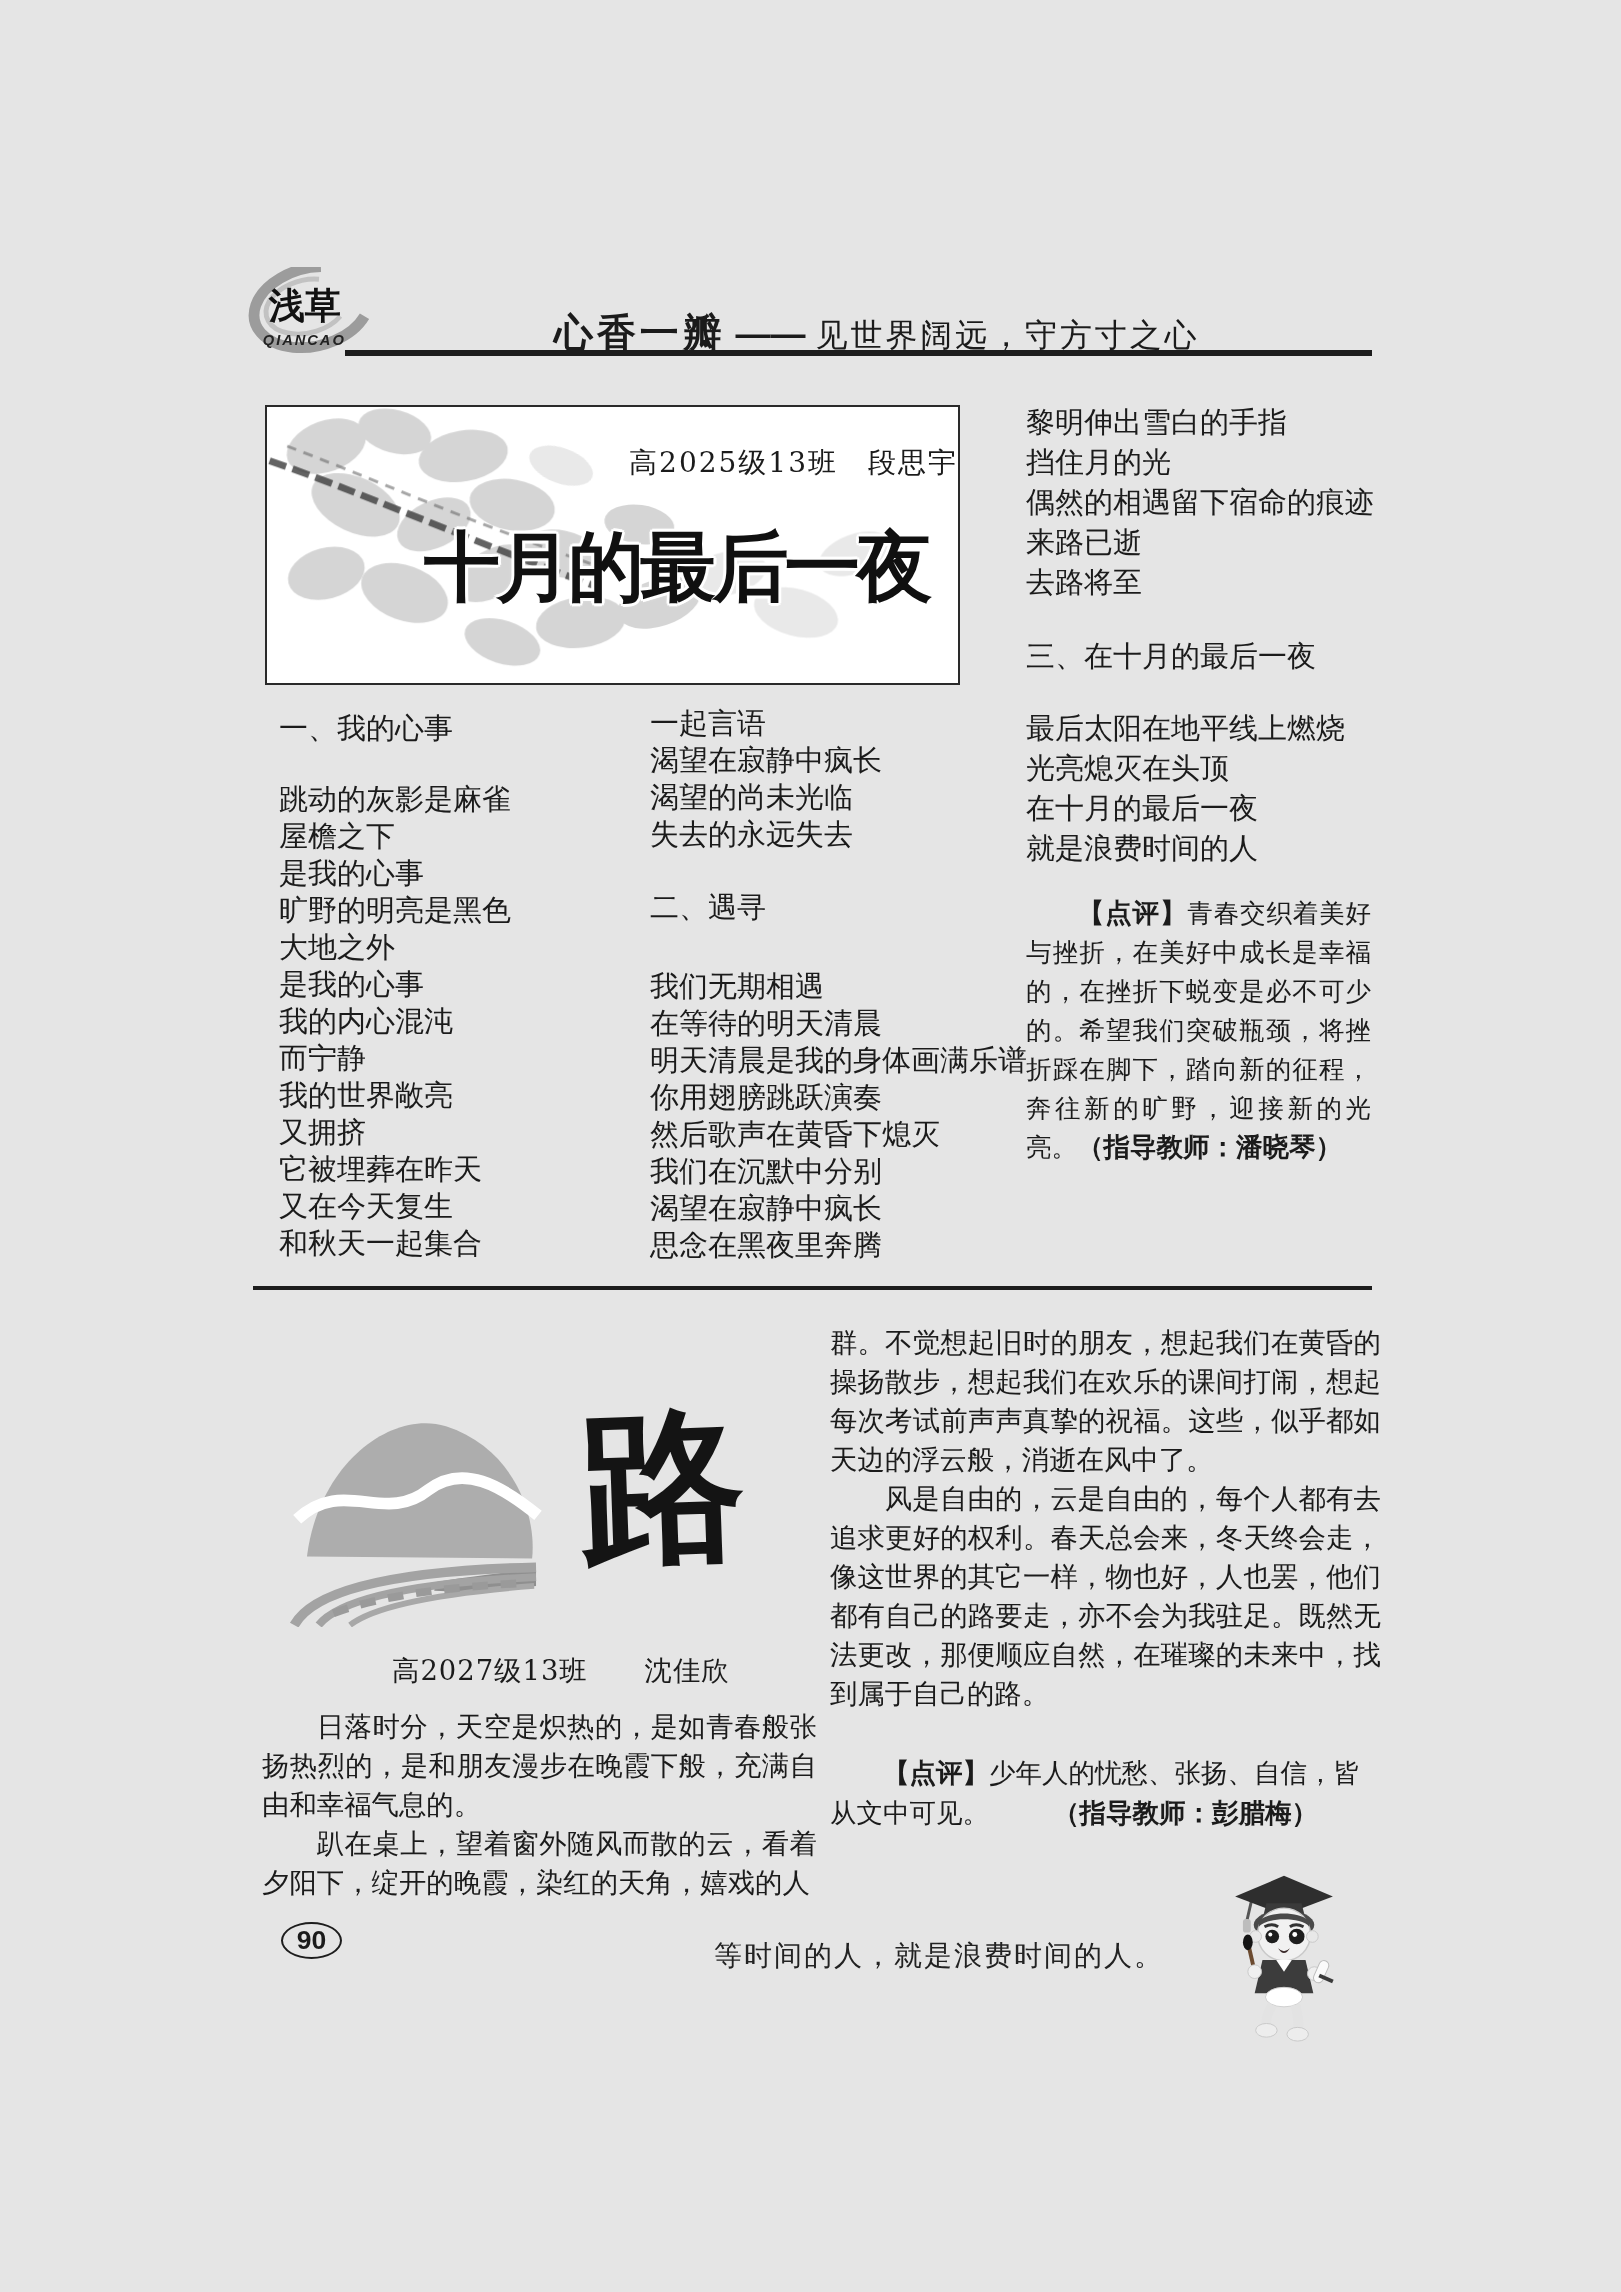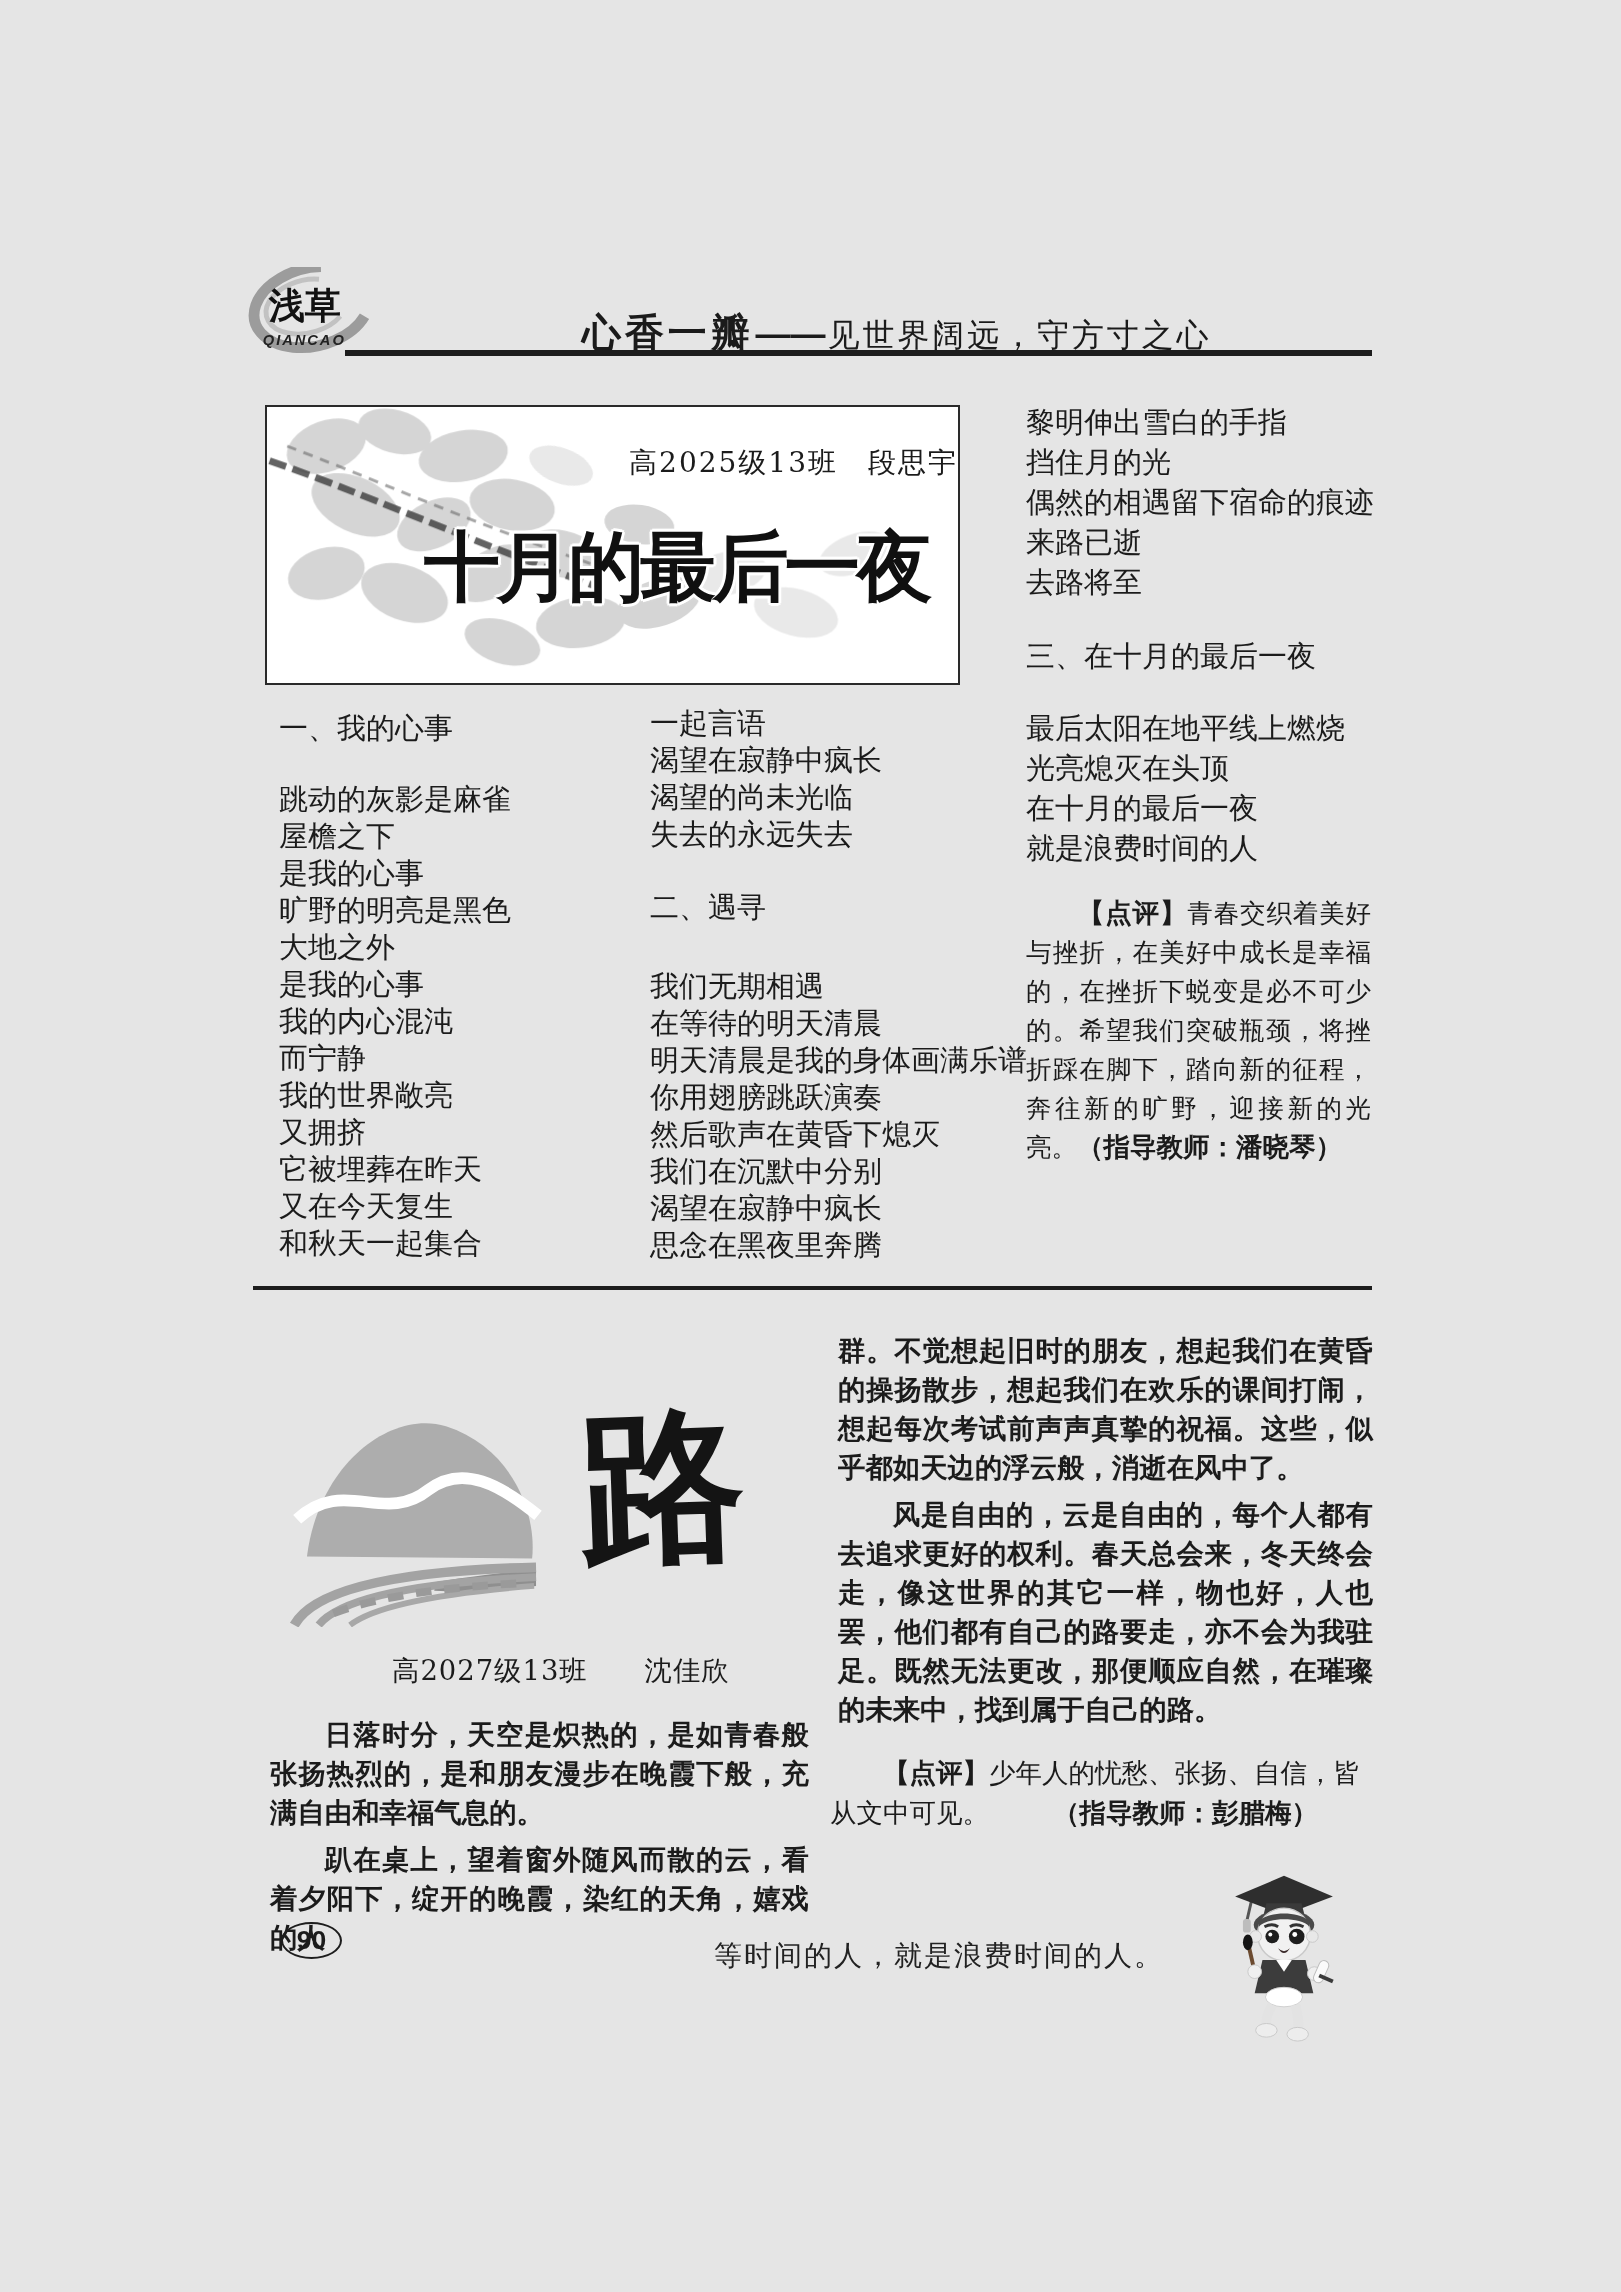--- a/index.html
+++ b/index.html
@@ -14,42 +14,42 @@
   .sec-head{font-size:29px;white-space:nowrap;}
   .title-box{border:2px solid #2a2a2a;background:#fff;}
   .byline1{font-size:28px;letter-spacing:2px;text-align:right;}
   .big-title{font-size:76px;font-weight:bold;letter-spacing:-3.9px;white-space:nowrap;color:#101010;
      text-shadow:0 0 4.9px #fff,2px 2px 0 #fff,-2px -2px 0 #fff,2px -2px 0 #fff,-2px 2px 0 #fff,
                  2.9px 0 0 #fff,-2.9px 0 0 #fff,0 2.9px 0 #fff,0 -2.9px 0 #fff;}
   .cmt{font-size:25.5px;line-height:39px;text-align:justify;}
   .cmt-label{font-size:26.5px;}
   .indent2{display:inline-block;width:2em;}
   .prose{font-size:27.4px;line-height:39px;text-align:justify;}
-  .prose p{margin:8px;font-weight:bold;}
+  .prose p{margin:0;}
   .prose p.ind{text-indent:2em;}
   .cmt2-line{font-size:26.5px;line-height:40px;}
   .oval{border:2.9px solid #1d1d1d;border-radius:50%;display:flex;align-items:center;justify-content:center;
         font-size:26.5px;font-weight:bold;}
   .quote{font-size:28px;letter-spacing:2px;white-space:nowrap;color:#222;}
   .lu-char{font-size:165px;font-weight:bold;line-height:1;transform:rotate(-2deg);color:#141414;}
   .byline2{font-size:27.4px;letter-spacing:1px;white-space:nowrap;}
 </style>
 </head>
 <body>
 
 <div class="page">
 
   <svg class="abs" style="left:212px;top:267px;" width="176" height="96" viewBox="0 0 180 98">
     <path d="M121 6 A 60 40 0 1 0 152 66" fill="none" stroke="#9c9c9c" stroke-width="11" transform="rotate(-14 90 42)"></path>
     <path d="M116 18 A 42 27 0 1 0 128 60" fill="none" stroke="#c2c2c2" stroke-width="5" transform="rotate(-14 90 42)"></path>
     <text x="58" y="52" font-size="37" font-weight="bold" fill="#111" font-family="&quot;DejaVu Serif&quot;,serif">浅草</text>
     <text x="52" y="80" font-size="15" font-style="italic" font-weight="bold" fill="#222" letter-spacing="2" font-family="&quot;Liberation Sans&quot;,sans-serif">QIANCAO</text>
   </svg>
 
-  <div class="abs" style="left:554px;top:306px;display:flex;align-items:baseline;gap:2px;margin-left:28px;">
+  <div class="abs" style="left:554px;top:306px;display:flex;align-items:baseline;gap:10px;">
     <span class="sans" style="font-size:39px;font-weight:bold;letter-spacing:3.9px;">心香一瓣</span>
     <span class="sans" style="font-size:35px;font-weight:bold;">——</span>
     <span class="serif" style="font-size:32px;letter-spacing:2.9px;">见世界阔远，守方寸之心</span>
   </div>
   <div class="abs rule" style="left:345px;top:350px;width:1027px;height:5.9px;"></div>
 
   <div class="abs title-box" style="left:265px;top:405px;width:691px;height:276px;">
     <svg class="abs" style="left:0;top:0;" width="689" height="272" viewBox="0 0 703 278">
       <g fill="#b3b3b3" opacity="0.55">
         <ellipse cx="60" cy="40" rx="42" ry="26" transform="rotate(-20 60 40)"></ellipse>

